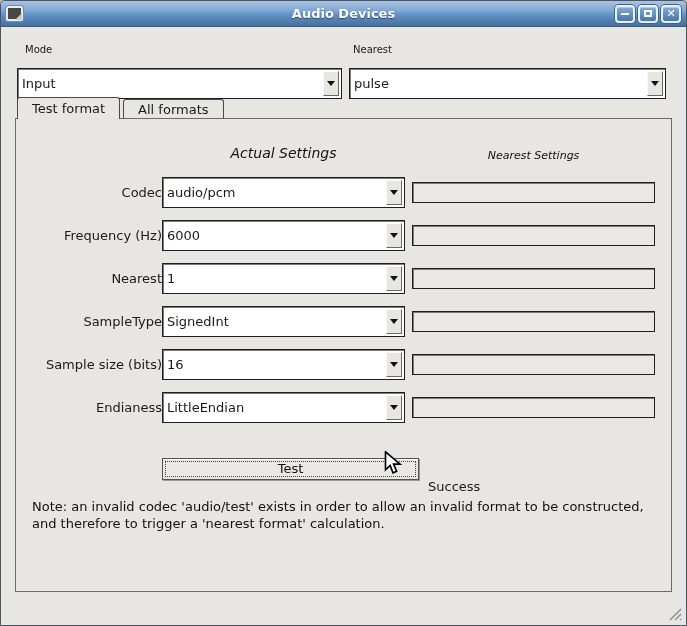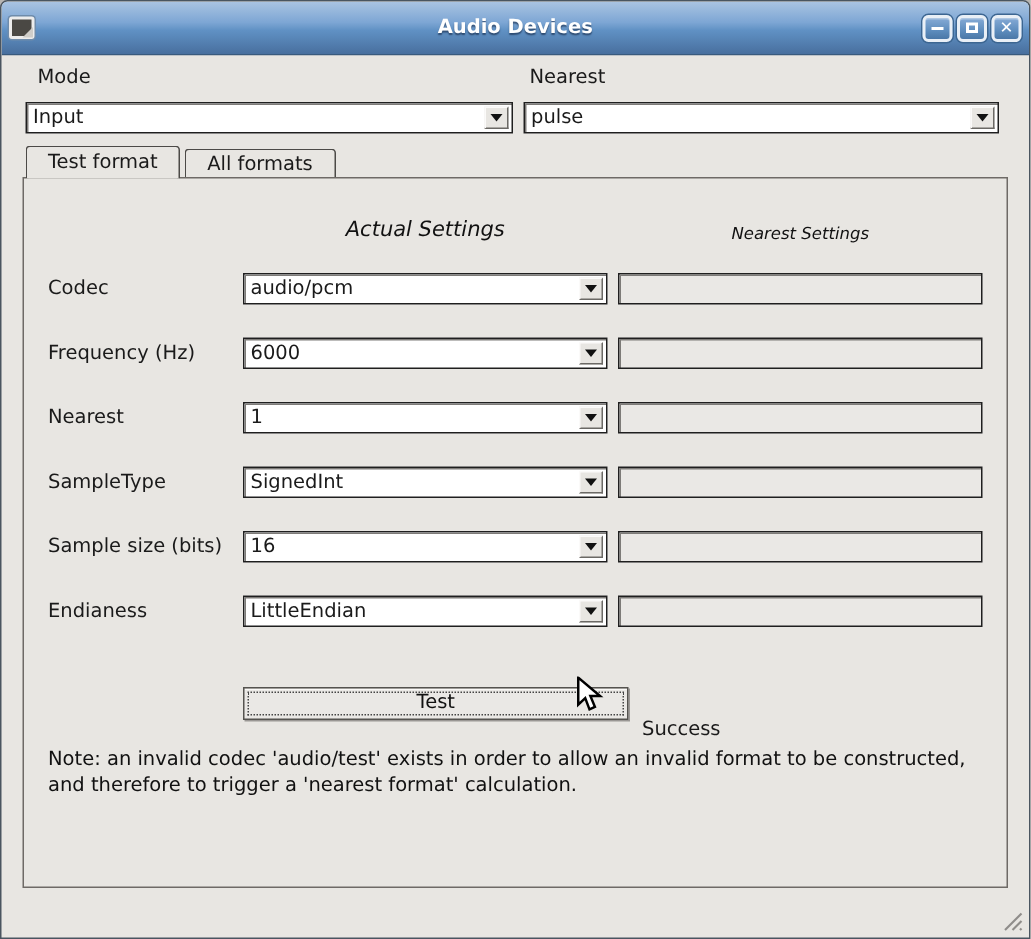--- a/index.html
+++ b/index.html
@@ -7,21 +7,21 @@
   .window{
     position:relative;width:687px;height:626px;
     background:#e8e6e2;
     border:1px solid #4a5560;
     border-radius:5px 5px 0 0;
     font-family:"DejaVu Sans","Liberation Sans",sans-serif;
     font-size:13px;color:#1a1a1a;overflow:hidden;
   }
   
   .titlebar{
-    position:absolute;left:0;top:0;right:0;height:36px;
+    position:absolute;left:0;top:0;right:0;height:26px;
     background:linear-gradient(#aac4e2 0%,#7da6d4 40%,#6091c4 55%,#486f9e 100%);
     border-bottom:1px solid #395a7d;
     border-radius:4px 4px 0 0;
     display:flex;align-items:center;padding:0 5px;
   }
   .win-icon{
     width:17px;height:15px;background:#4a4844;
     border:2px solid #ececec;border-radius:2px;
     position:relative;flex:0 0 auto;box-shadow:0 0 0 1px #6f8cab;
   }
@@ -40,23 +40,23 @@
     width:20px;height:18px;border:2px solid #e9eff6;border-radius:4px;
     background:linear-gradient(#86abd6 0%,#5d8cbd 60%,#4a77a7 100%);
     display:flex;align-items:center;justify-content:center;
     box-shadow:0 0 0 1px #3d6691, inset 0 1px 0 rgba(255,255,255,.35);
     color:#fff;cursor:pointer;
   }
   .glyph-min{width:8px;height:2px;background:#fff;}
   .glyph-max{width:8px;height:7px;border:2px solid #fff;}
   .glyph-close{font-size:11px;font-weight:bold;line-height:1;}
   
-  .label{position:absolute;font-size:13px;}
+  .label{position:absolute;font-size:10px;}
   .combo{
-    position:absolute;height:21px;background:#fff;
+    position:absolute;height:31px;background:#fff;
     border:1px solid #1f1f1f;box-shadow:inset 1px 1px 0 0 #7d7b78;
   }
   .combo .combo-text{
     position:absolute;left:4px;top:0;bottom:0;right:22px;
     display:flex;align-items:center;white-space:nowrap;overflow:hidden;
   }
   .combo-btn{
     position:absolute;top:2px;right:2px;bottom:2px;width:16px;
     background:#e8e6e2;
     border:1px solid;border-color:#fbfaf9 #6b6965 #6b6965 #fbfaf9;
@@ -75,21 +75,21 @@
   
   .pane{
     position:absolute;left:14px;top:117px;width:657px;height:474px;
     border:1px solid #6e6a66;background:#e8e6e2;z-index:1;
   }
   .col-header{position:absolute;text-align:center;font-style:italic;color:#111;}
   .hdr-actual{left:146px;width:243px;top:26px;font-size:14px;}
   .hdr-nearest{left:396px;width:243px;top:30px;font-size:11px;}
   .rows{position:absolute;left:0;top:63px;right:0;}
   .form-row{display:flex;align-items:center;height:21px;margin-bottom:22px;padding-left:16px;}
-  .row-label{width:130px;flex:0 0 auto;}
+  .row-label{width:130px;flex:0 0 auto;text-align:right;}
   .form-row .combo{position:relative;width:243px;flex:0 0 auto;}
   .nearest-field{
     width:243px;height:21px;margin-left:7px;flex:0 0 auto;
     background:#eae8e5;border:1px solid #1f1f1f;
     box-shadow:inset 1px 1px 0 0 #7d7b78;
   }
   .test-row{position:absolute;left:0;top:324px;right:0;display:flex;align-items:center;padding-left:146px;}
   .test-btn{
     width:257px;height:22px;background:#eae8e5;
     border:1px solid #55534f;

